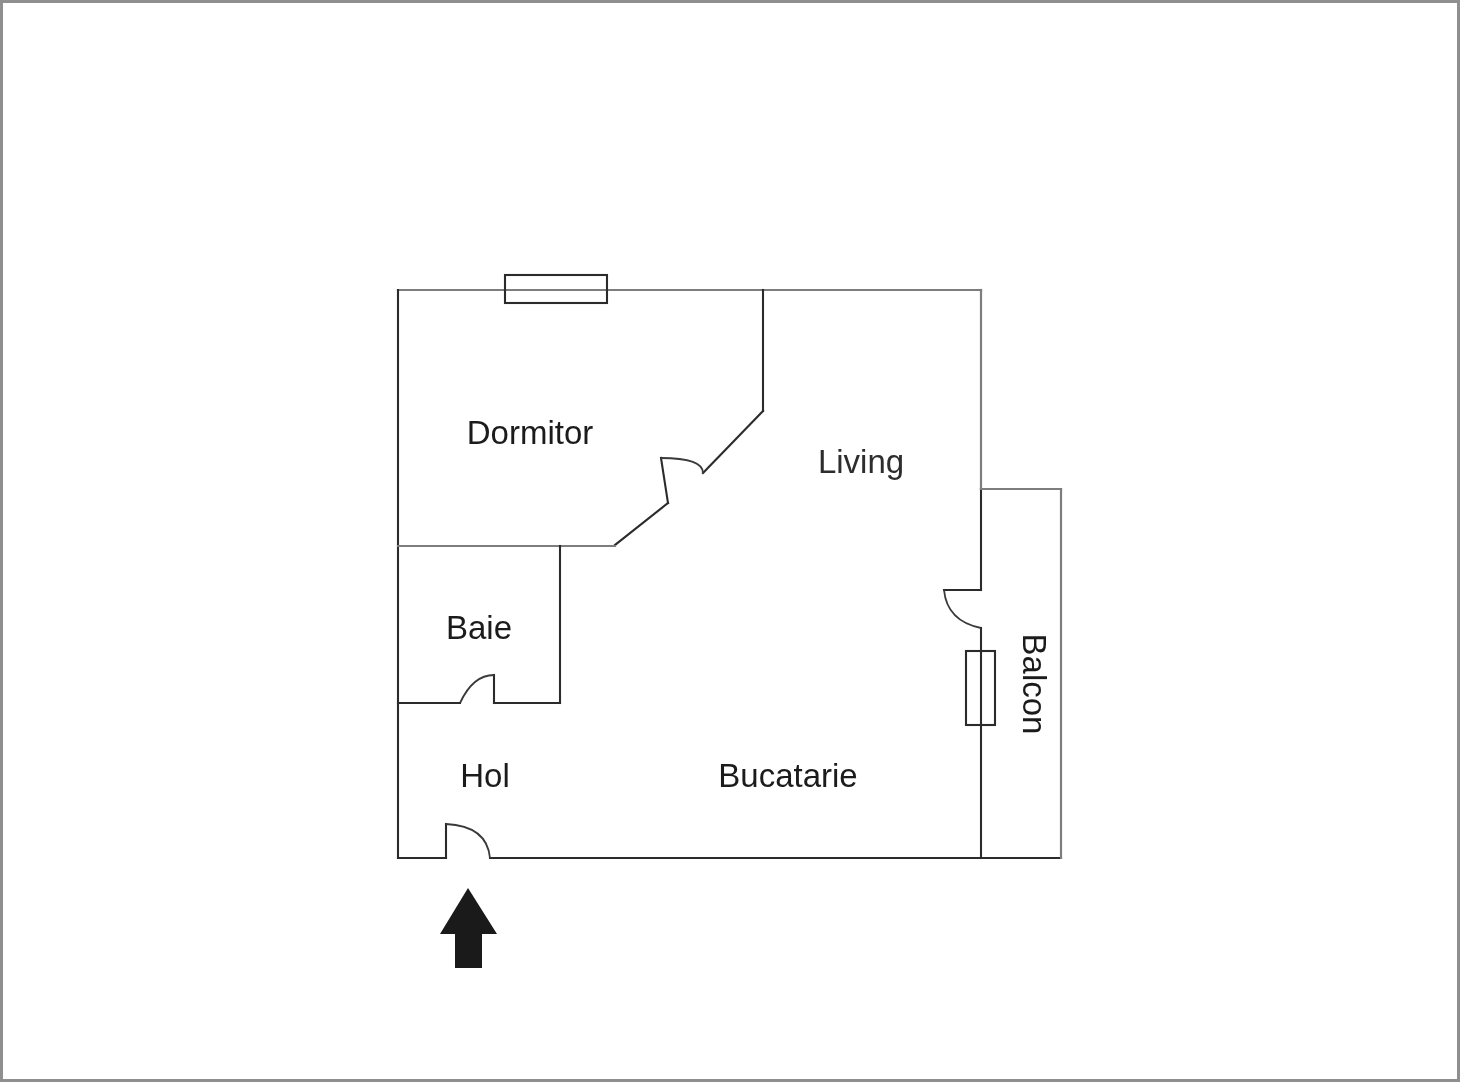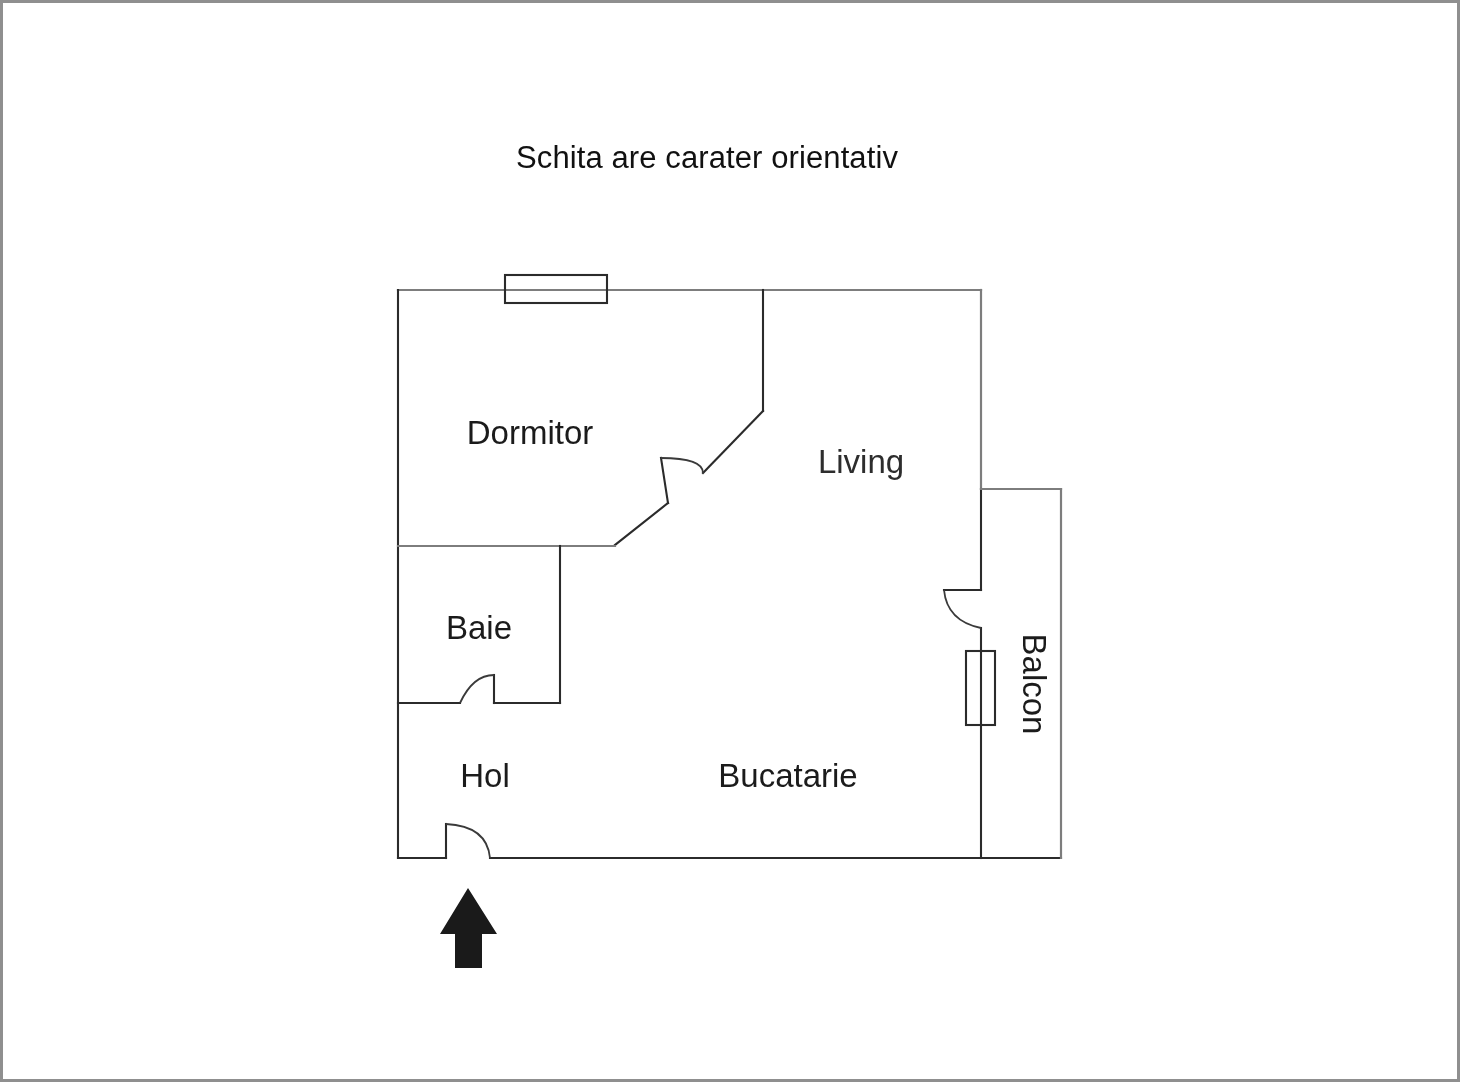--- a/index.html
+++ b/index.html
@@ -77,21 +77,20 @@
   }
   .arrow-shape {
     fill: #1a1a1a;
   }
 </style>
 </head>
 <body>
 
 <div id="page">
 
-  <div id="plan-title">Schita are carater orientativ</div>
 
   <svg id="floorplan-svg" viewBox="0 0 1460 1082" xmlns="http://www.w3.org/2000/svg">
 
     <path class="wall-light" d="M 395 287 L 978 287"></path>
 
     <path class="wall" d="M 395 287 L 395 855"></path>
 
     <path class="wall" d="M 395 855 L 443 855"></path>
 
     <path class="wall" d="M 487 855 L 1058 855"></path>

